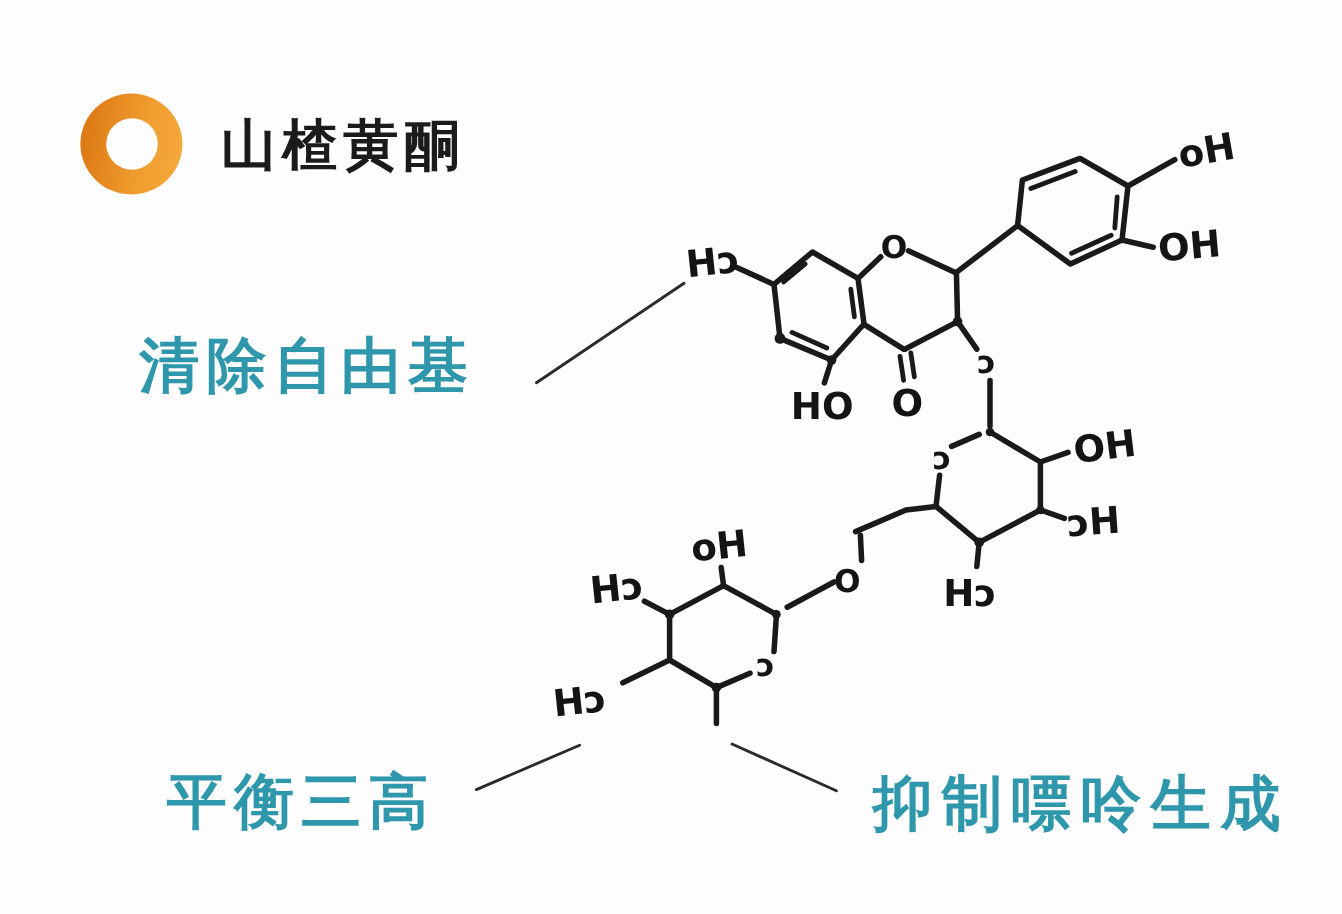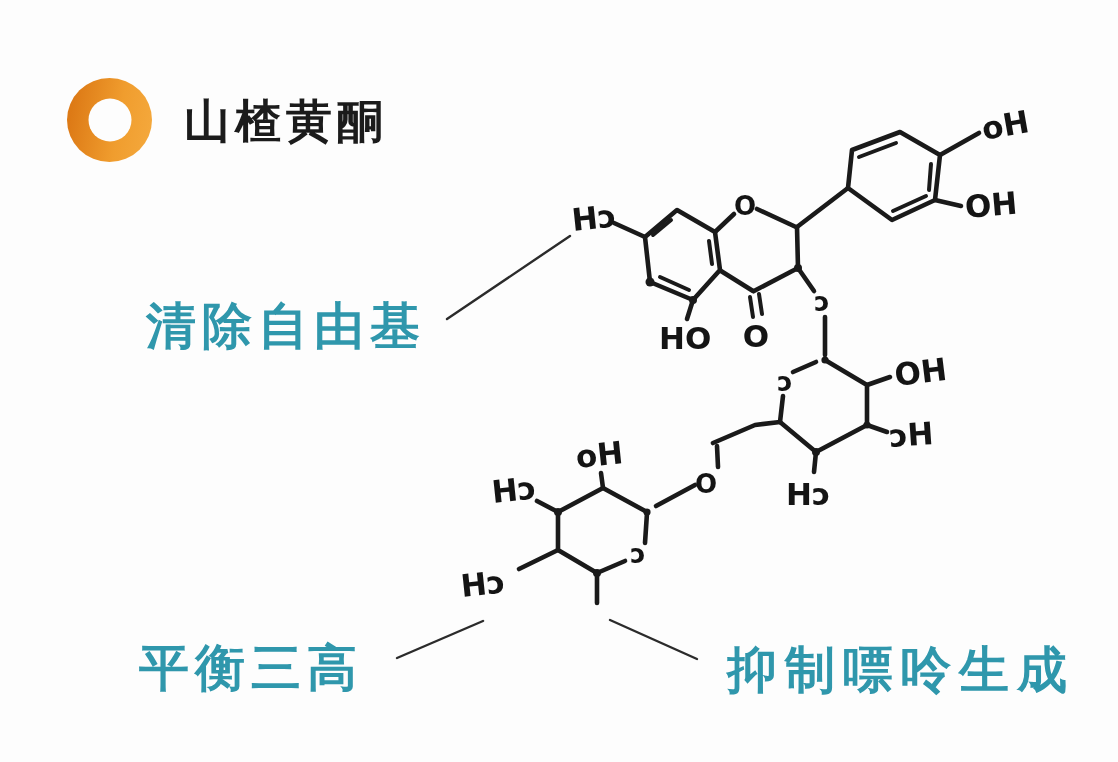--- a/index.html
+++ b/index.html
@@ -27,21 +27,21 @@
     position:absolute;left:184px;top:96px;
     font-size:46px;font-weight:800;letter-spacing:5px;color:#1b1b1b;
     line-height:1.1;white-space:nowrap;
   }
 
   .callout{
     position:absolute;
     font-size:50px;font-weight:700;color:#2f97ac;
     letter-spacing:6px;line-height:1.05;white-space:nowrap;
   }
-  .callout.free-radical{left:116px;top:300px;margin-left:30px;}
+  .callout.free-radical{left:116px;top:279px;}
   .callout.three-highs{left:139px;top:642px;}
   .callout.purine{left:727px;top:644px;letter-spacing:8px;}
 
   svg{position:absolute;inset:0;}
   .bond{stroke:#1a1a1a;stroke-width:4.6;stroke-linecap:round;stroke-linejoin:round;fill:none;}
   .bond2{stroke:#1a1a1a;stroke-width:4;stroke-linecap:round;fill:none;}
   .pointer{stroke:#2b2b2b;stroke-width:2.4;stroke-linecap:round;fill:none;}
   .atom{fill:#141414;font-family:"DejaVu Sans",sans-serif;font-weight:bold;font-size:31px;}
   .atom.small{font-size:26px;}
   .joint{fill:#1a1a1a;}

